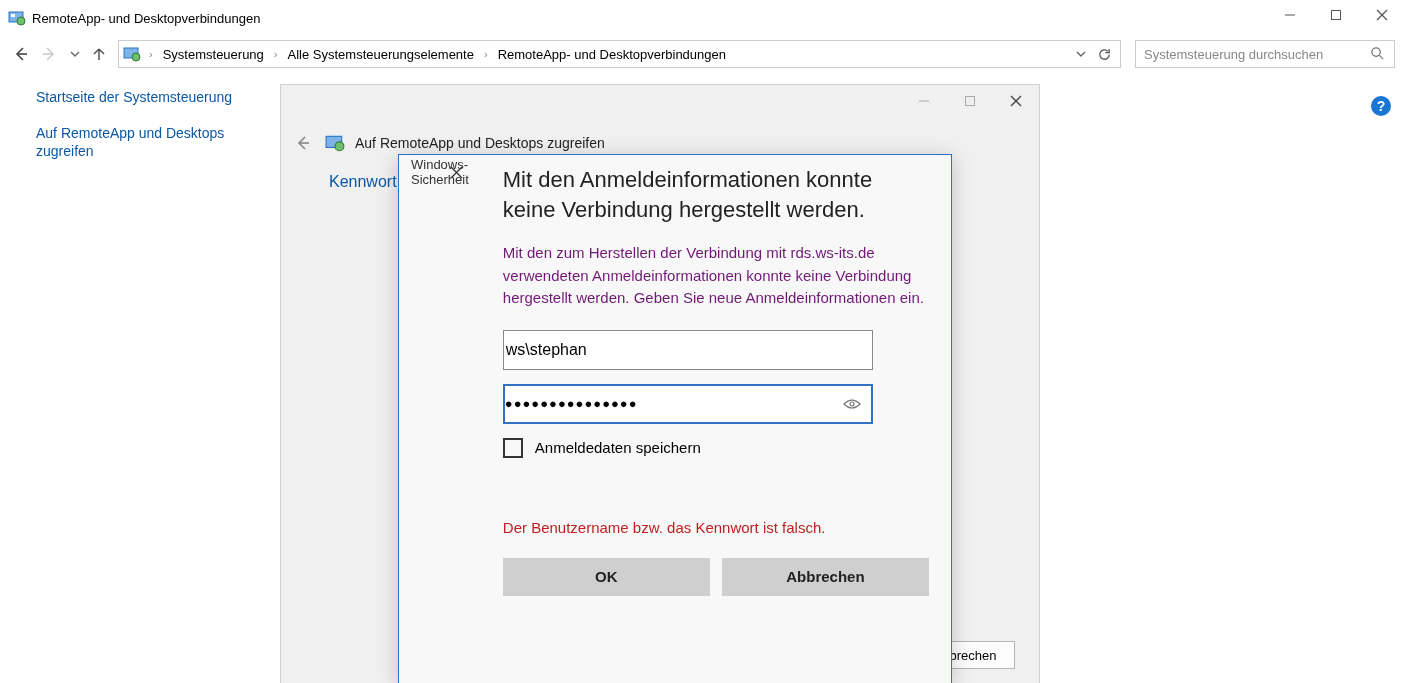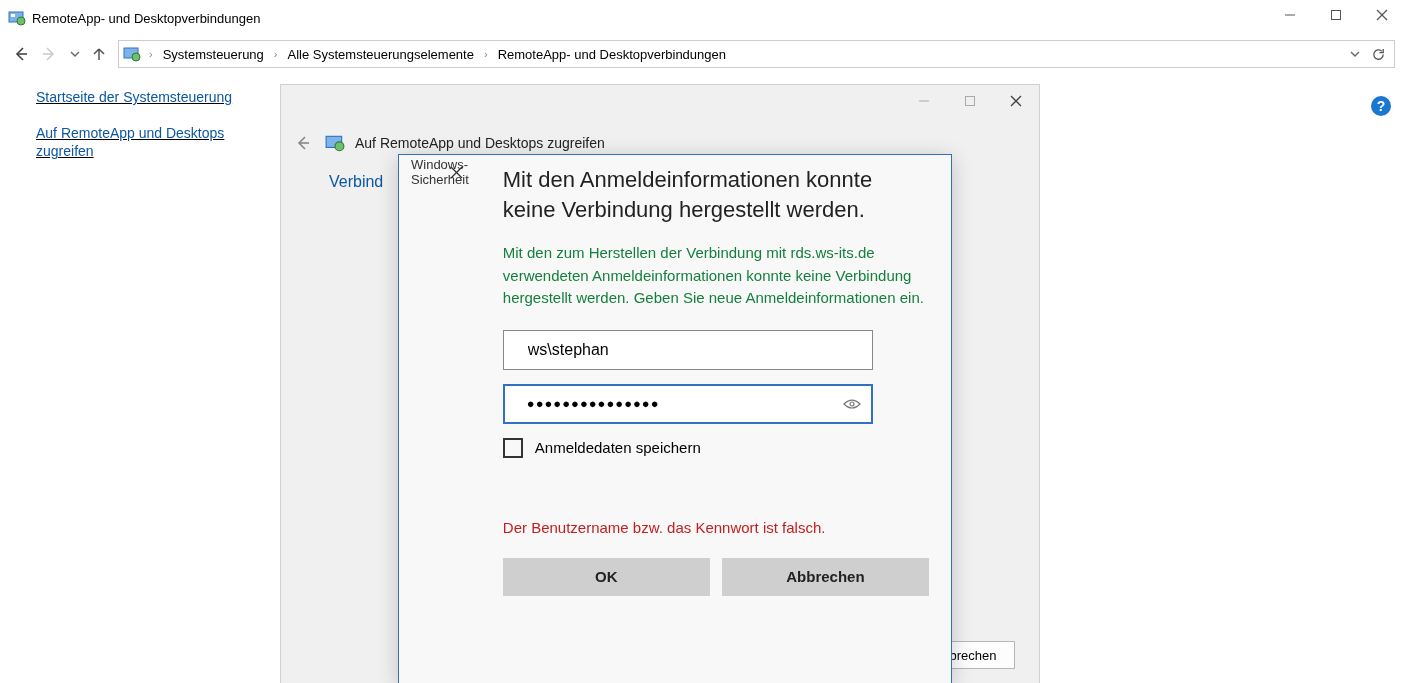--- a/index.html
+++ b/index.html
@@ -39,21 +39,21 @@
   .search-box .mag { width: 16px; height: 16px; }
 
   .help-badge {
     position: absolute; right: 14px; top: 96px; width: 20px; height: 20px; border-radius: 50%;
     background: #1976d2; color: #fff; font-weight: bold; display: flex; align-items: center; justify-content: center;
     font-size: 14px;
   }
 
   
   .body { display: flex; height: calc(683px - 72px); }
-  .sidebar { width: 265px; padding: 16px 12px 0 36px; text-decoration: underline; }
+  .sidebar { width: 265px; padding: 16px 12px 0 36px; }
   .sidebar a { display: block; color: #0b57a4; text-decoration: none; font-size: 14px; margin-bottom: 18px; line-height: 1.3; }
   .content { flex: 1; position: relative; }
 
   
   .wizard {
     position: absolute; left: 280px; top: 84px; width: 760px; height: 600px;
     background: #f0f0f0; border: 1px solid #d0d0d0;
   }
   .wizard .wiz-titlebar { height: 36px; position: relative; }
   .wizard .wiz-controls { position: absolute; right: 0; top: 2px; display: flex; }
@@ -77,23 +77,23 @@
   
   .secdlg {
     position: absolute; left: 398px; top: 154px; width: 554px; height: 530px;
     background: #f8f8f8; border: 1px solid #2f72c4; box-shadow: 0 4px 20px rgba(0,0,0,.2);
     display: flex; flex-direction: row;
   }
   .secdlg .sd-titlebar { height: 34px; display: flex; align-items: center; padding: 0 12px; font-size: 13px; color: #333; position: relative; }
   .secdlg .sd-close { position: absolute; right: 6px; top: 4px; width: 36px; height: 26px; display: flex; align-items: center; justify-content: center; color: #333; }
   .secdlg .sd-body { padding: 4px 22px 12px 22px; display: flex; flex-direction: column; }
   .secdlg h1 { font-size: 22px; font-weight: 400; color: #222; margin: 6px 0 18px 0; line-height: 1.35; }
-  .secdlg .sd-msg { font-size: 15px; color: #15803d; line-height: 1.5; margin-bottom: 20px; }
+  .secdlg .sd-msg { font-size: 15px; color: #701a75; line-height: 1.5; margin-bottom: 20px; }
   .secdlg .field {
-    height: 40px; border: 1px solid #888; background: #fff; padding: 0 22px; font-size: 16px;
+    height: 40px; border: 1px solid #888; background: #fff; padding: 0 0; font-size: 16px;
     display: flex; align-items: center; width: 370px; margin-bottom: 14px;
   }
   .secdlg .field input { border: none; outline: none; width: 100%; font-size: 16px; background: transparent; }
   .secdlg .field.pw { border: 2px solid #2f72c4; position: relative; }
   .secdlg .eye { position: absolute; right: 10px; top: 50%; transform: translateY(-50%); color: #666; }
   .secdlg .dom { font-size: 15px; margin: 6px 0 18px 0; }
   .secdlg .remember { display: flex; align-items: center; gap: 12px; font-size: 15px; margin-bottom: 24px; }
   .secdlg .remember .box { width: 20px; height: 20px; border: 2px solid #333; }
   .secdlg .err { color: #c02020; font-size: 15px; margin-bottom: 22px; margin-top: 37px; }
   .secdlg .btnrow { display: flex; gap: 12px; font-weight: bold; }
@@ -181,20 +181,29 @@
           </svg>
         </span>
       <div class="addr-refresh">
         <svg width="15" height="15" viewBox="0 0 16 16">
             <path d="M13 8a5 5 0 1 1-1.5-3.5M13 2v4h-4" fill="none" stroke="#555" stroke-width="1.4"></path>
           </svg>
       </div>
     </div>
   </div>
 
+  <div class="search-box">
+    <span class="ph">Systemsteuerung durchsuchen</span>
+    <span class="mag">
+      <svg width="15" height="15" viewBox="0 0 16 16">
+          <circle cx="6.5" cy="6.5" r="4.5" fill="none" stroke="#777" stroke-width="1.4"></circle>
+          <line x1="10" y1="10" x2="14" y2="14" stroke="#777" stroke-width="1.4"></line>
+        </svg>
+    </span>
+  </div>
 </div>
 
 <div class="help-badge">
   <span>?</span>
 </div>
 
 <div class="body">
   <div class="sidebar">
     <a>Startseite der Systemsteuerung</a>
     <a>Auf RemoteApp und Desktops zugreifen</a>
@@ -232,21 +241,21 @@
     </div>
     <span class="wiz-icon">
       <svg viewBox="0 0 18 18" width="20" height="20">
           <rect x="1" y="3" width="14" height="10" fill="#7db3e8" stroke="#2f72c4"></rect>
           <circle cx="13" cy="12" r="4" fill="#6fbf6f" stroke="#2e7d32"></circle>
         </svg>
     </span>
     <span class="wiz-title">Auf RemoteApp und Desktops zugreifen</span>
   </div>
   <div class="wiz-body">
-    <span class="wiz-link">Verbind</span>
+    <span class="wiz-link">Kennwort</span>
   </div>
   <div class="wiz-bottom">
     <div class="wiz-cancel">
       <span>Abbrechen</span>
     </div>
   </div>
 </div>
 
 <div class="secdlg">
   <div class="sd-titlebar">

